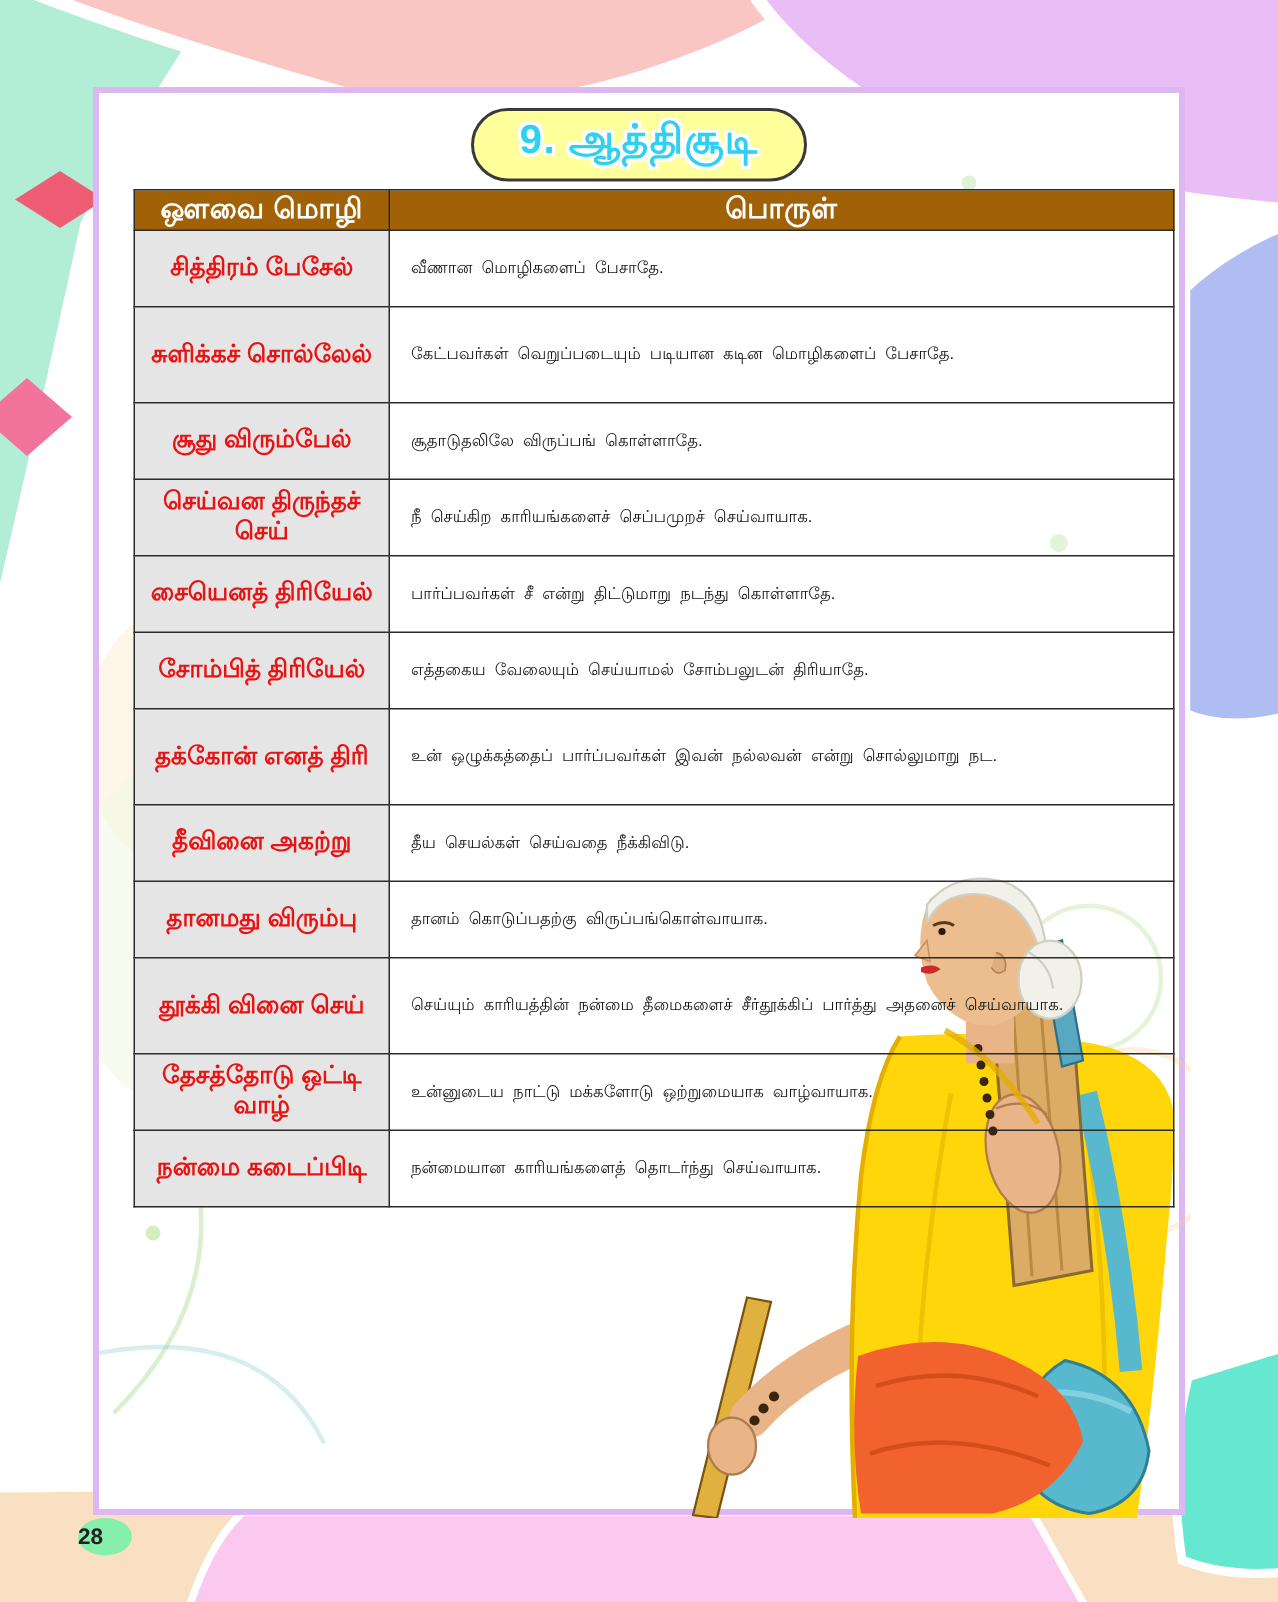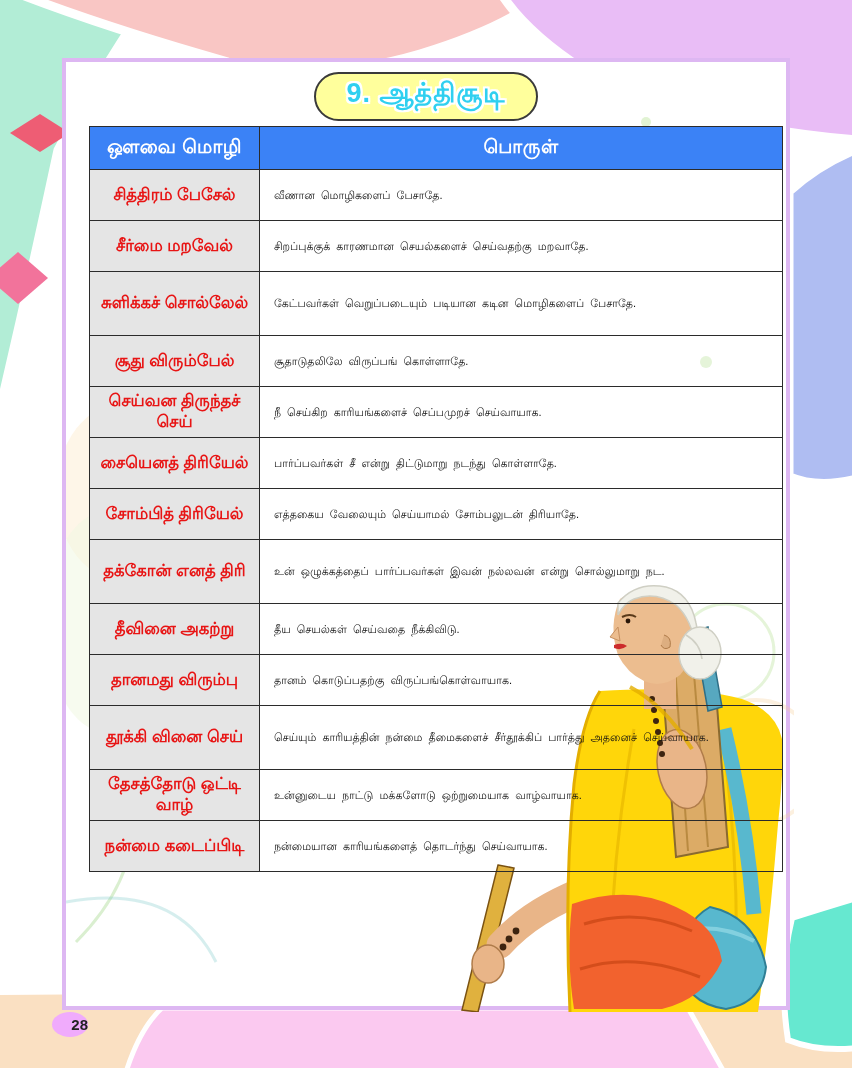--- a/index.html
+++ b/index.html
@@ -58,25 +58,25 @@
     table-layout: fixed;
     width: 693px;
   }
   table.aathichudi col.c1 { width: 170px; }
   table.aathichudi col.c2 { width: 523px; }
   table.aathichudi th, table.aathichudi td {
     border: 1.6px solid #2b2b2b;
     vertical-align: middle;
   }
   table.aathichudi th {
-    background: #3b82f6;
+    background: #a16207;
     color: #ffffff;
     font-size: 19px;
     font-weight: bold;
-    height: 43px;
+    height: 27px;
     letter-spacing: .5px;
   }
   td.saying {
     background: #e5e5e5;
     color: #e81414;
     font-weight: bold;
     font-size: 16.5px;
     text-align: center;
     padding: 2px 6px;
   }
@@ -87,23 +87,23 @@
     padding: 2px 10px 2px 14px;
     line-height: 1.3;
     word-spacing: 3px;
   }
   tr.single { height: 51px; }
   tr.tall   { height: 64px; }
   
   .page-badge {
     position: absolute; left: 52px; top: 1012px;
     width: 36px; height: 25px;
-    background: #f0abfc;
+    background: #86efac;
     border-radius: 50%;
-    display: flex; align-items: center; justify-content: flex-end;
+    display: flex; align-items: center; justify-content: flex-start;
     font-size: 15px; font-weight: bold; color: #222;
     z-index: 2;
   }
 </style>
 </head>
 <body>
 
 <svg id="bg" width="852" height="1068" viewBox="0 0 852 1068">
   <rect x="0" y="0" width="852" height="1068" fill="#ffffff"></rect>
 
@@ -222,24 +222,20 @@
           <th>ஔவை மொழி</th>
           <th>பொருள்</th>
         </tr>
       </thead>
       <tbody>
   <tr class="single">
     <td class="saying">சித்திரம் பேசேல்</td>
     <td class="meaning">வீணான மொழிகளைப் பேசாதே.</td>
   </tr>
 
-  <tr class="single">
-    <td class="saying">சீர்மை மறவேல்</td>
-    <td class="meaning">சிறப்புக்குக் காரணமான செயல்களைச் செய்வதற்கு மறவாதே.</td>
-  </tr>
 
   <tr class="tall">
     <td class="saying">சுளிக்கச் சொல்லேல்</td>
     <td class="meaning">கேட்பவர்கள் வெறுப்படையும் படியான கடின மொழிகளைப் பேசாதே.</td>
   </tr>
 
   <tr class="single">
     <td class="saying">சூது விரும்பேல்</td>
     <td class="meaning">சூதாடுதலிலே விருப்பங் கொள்ளாதே.</td>
   </tr>

